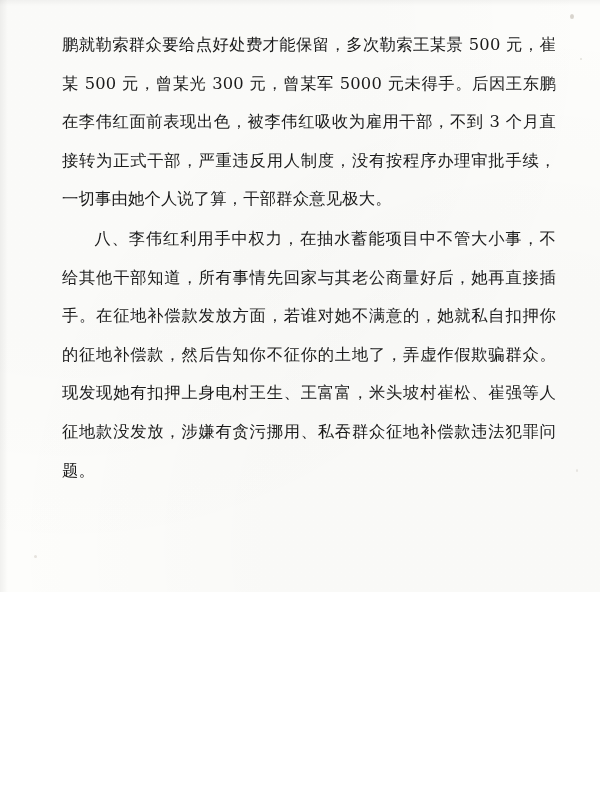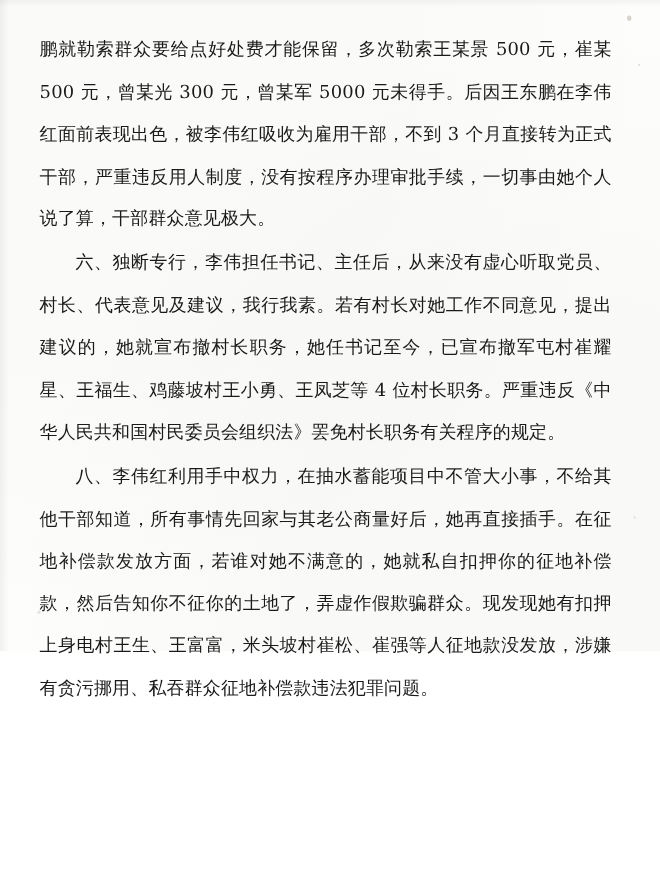--- a/index.html
+++ b/index.html
@@ -12,21 +12,21 @@
     background: #ffffff;
     font-family: "DejaVu Serif", serif;
     overflow: hidden;
   }
   .page {
     position: relative;
     width: 600px;
     height: 592px;
     background: #fdfdfb;
     box-sizing: border-box;
-    padding: 26px 44px 10px 36px;
+    padding: 26px 44px 10px 62px;
     
     background-image:
       radial-gradient(circle at 12% 6%, rgba(0,0,0,0.012) 0 40%, rgba(0,0,0,0) 70%),
       radial-gradient(circle at 88% 92%, rgba(0,0,0,0.015) 0 35%, rgba(0,0,0,0) 70%);
   }
   .speck {
     position: absolute;
     background: #b9b3a8;
     border-radius: 50%;
     opacity: 0.55;
@@ -75,17 +75,16 @@
 <div class="page">
   <div class="pageedge-top"></div>
   <div class="pageedge-left"></div>
   <div class="speck s1"></div>
   <div class="speck s2"></div>
   <div class="speck s3"></div>
   <div class="speck s4"></div>
 
   <div class="doc-body">
     <p class="para">鹏就勒索群众要给点好处费才能保留，多次勒索王某景 500 元，崔某 500 元，曾某光 300 元，曾某军 5000 元未得手。后因王东鹏在李伟红面前表现出色，被李伟红吸收为雇用干部，不到 3 个月直接转为正式干部，严重违反用人制度，没有按程序办理审批手续，一切事由她个人说了算，干部群众意见极大。</p>
-    <p class="para indent">六、独断专行，李伟担任书记、主任后，从来没有虚心听取党员、村长、代表意见及建议，我行我素。若有村长对她工作不同意见，提出建议的，她就宣布撤村长职务，她任书记至今，已宣布撤军屯村崔耀星、王福生、鸡藤坡村王小勇、王凤芝等 4 位村长职务。严重违反《中华人民共和国村民委员会组织法》罢免村长职务有关程序的规定。</p>
     <p class="para indent">八、李伟红利用手中权力，在抽水蓄能项目中不管大小事，不给其他干部知道，所有事情先回家与其老公商量好后，她再直接插手。在征地补偿款发放方面，若谁对她不满意的，她就私自扣押你的征地补偿款，然后告知你不征你的土地了，弄虚作假欺骗群众。现发现她有扣押上身电村王生、王富富，米头坡村崔松、崔强等人征地款没发放，涉嫌有贪污挪用、私吞群众征地补偿款违法犯罪问题。</p>
 
   </div>
 </div>
 
 </body></html>

